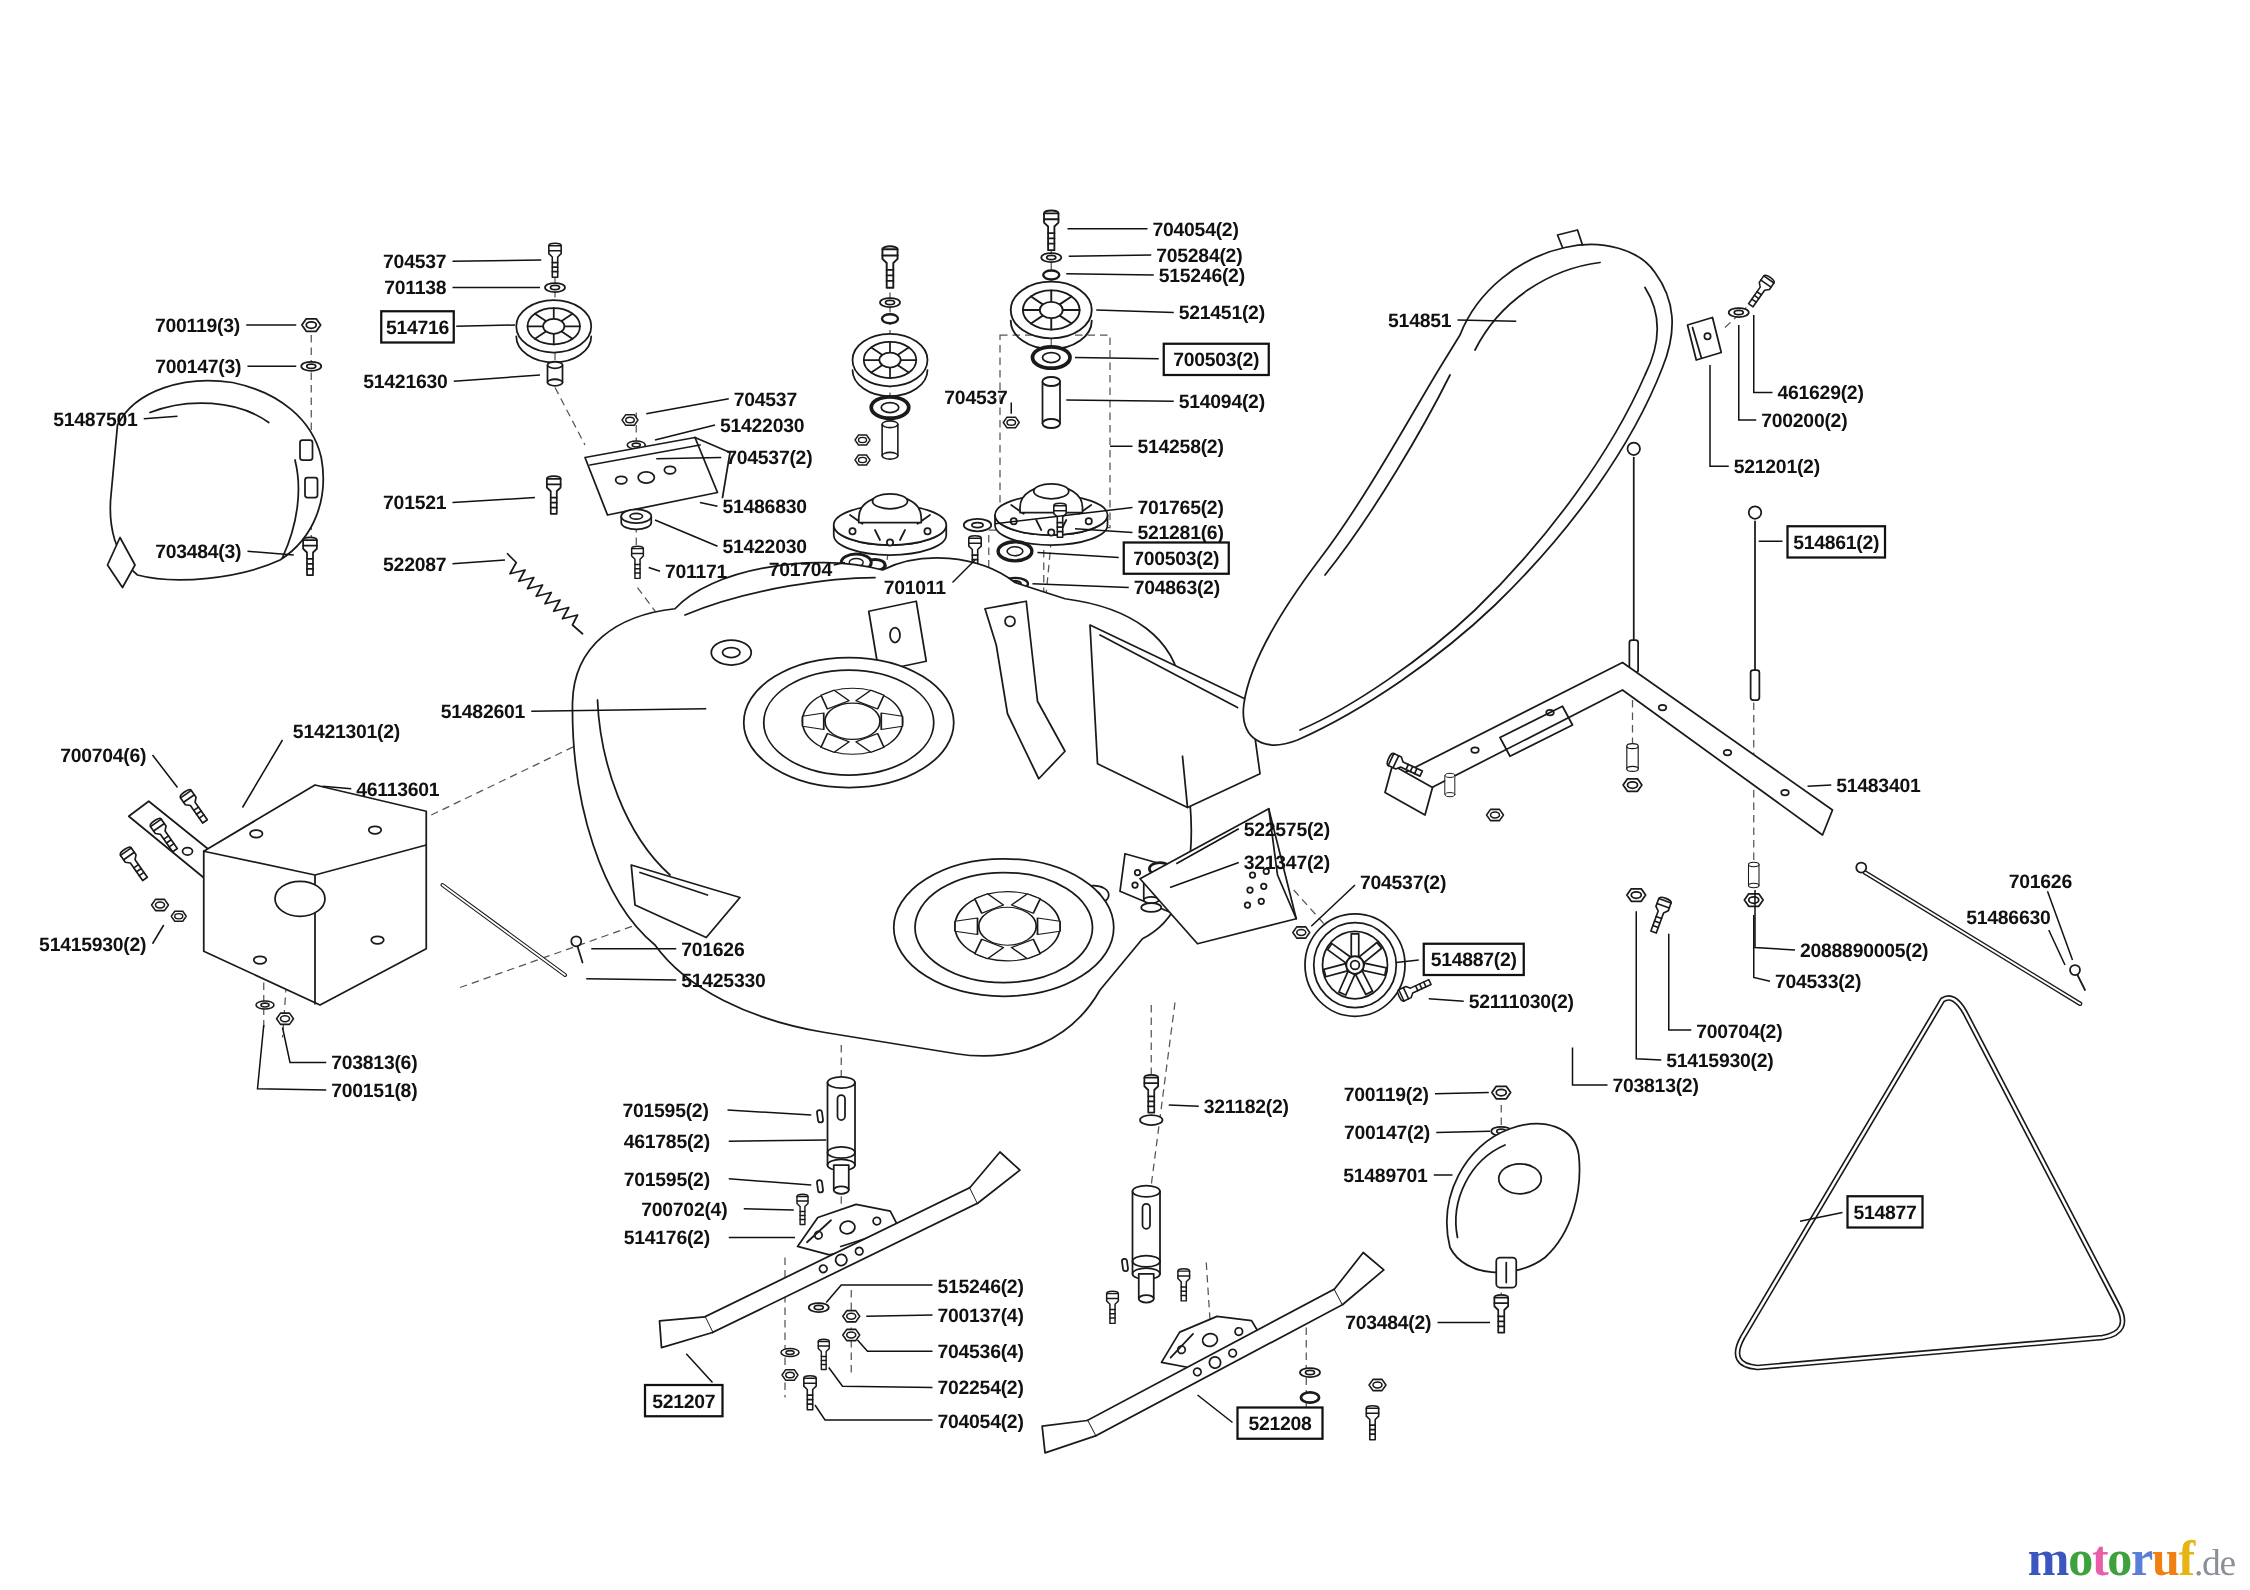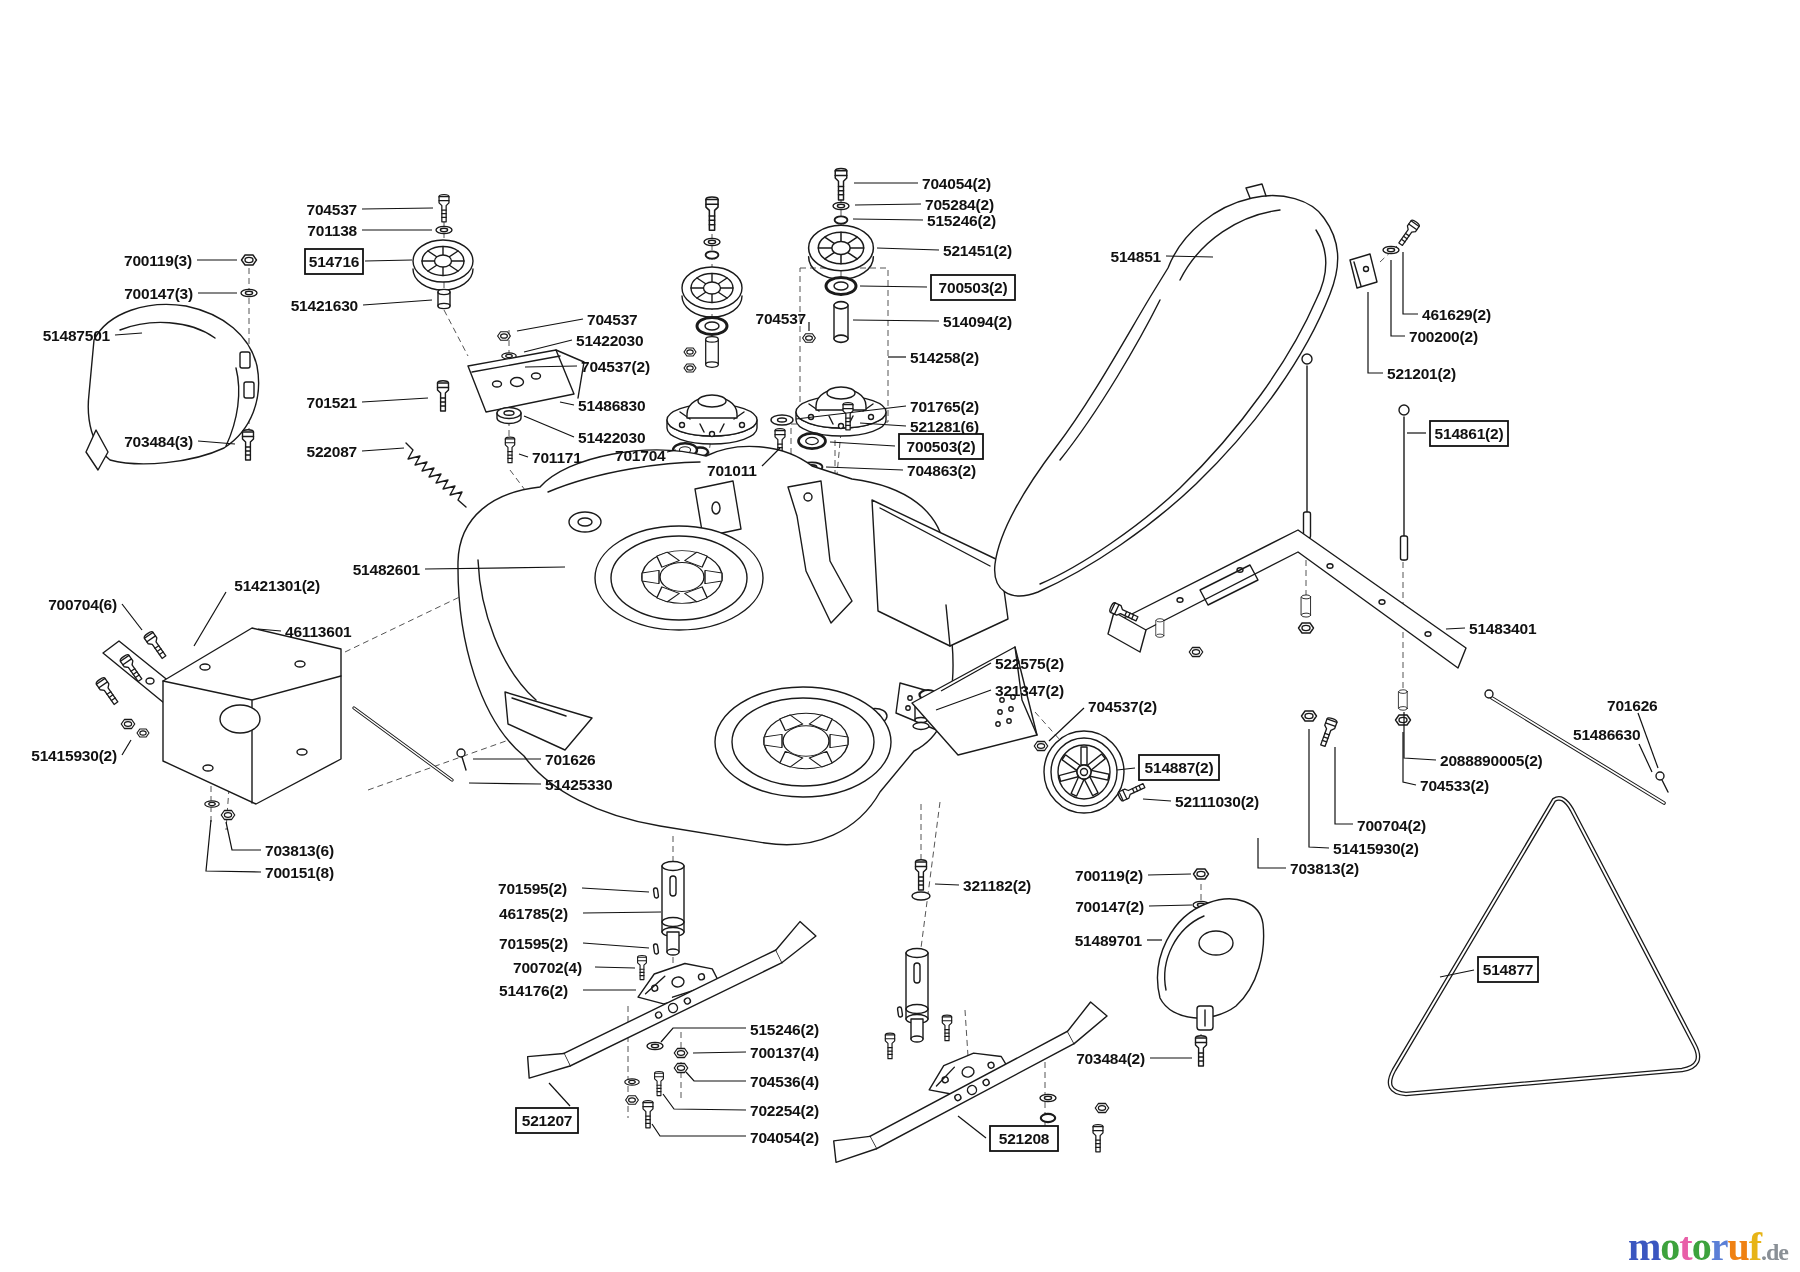--- a/index.html
+++ b/index.html
@@ -5,21 +5,21 @@
   html,body{margin:0;padding:0;background:#fff;}
   #canvas{position:relative;width:1800px;height:1272px;background:#fff;overflow:hidden;
           font-family:"Liberation Sans",sans-serif;}
   #diagram{position:absolute;left:0;top:0;}
   #diagram text{font-family:"Liberation Sans",sans-serif;font-weight:bold;font-size:15.5px;
                 fill:#111;letter-spacing:-0.2px;}
   #diagram .lead{fill:none;stroke:#111;stroke-width:1.2;}
   #diagram .lbox{fill:#fff;stroke:#111;stroke-width:1.8;}
   #watermark{position:absolute;right:12px;bottom:2px;font-family:"Liberation Serif",serif;
              font-weight:bold;font-size:40px;letter-spacing:-1px;white-space:nowrap;}
-  #watermark .suffix{font-size:24px;font-weight:bold;}
+  #watermark .suffix{font-size:30px;font-weight:normal;}
 </style>
 </head>
 <body>
 
 <div id="canvas">
 <svg id="diagram" width="1800" height="1272" viewBox="0 0 1800 1272" xmlns="http://www.w3.org/2000/svg">
 
   <defs>
 
     <g id="b" fill="#fff">

